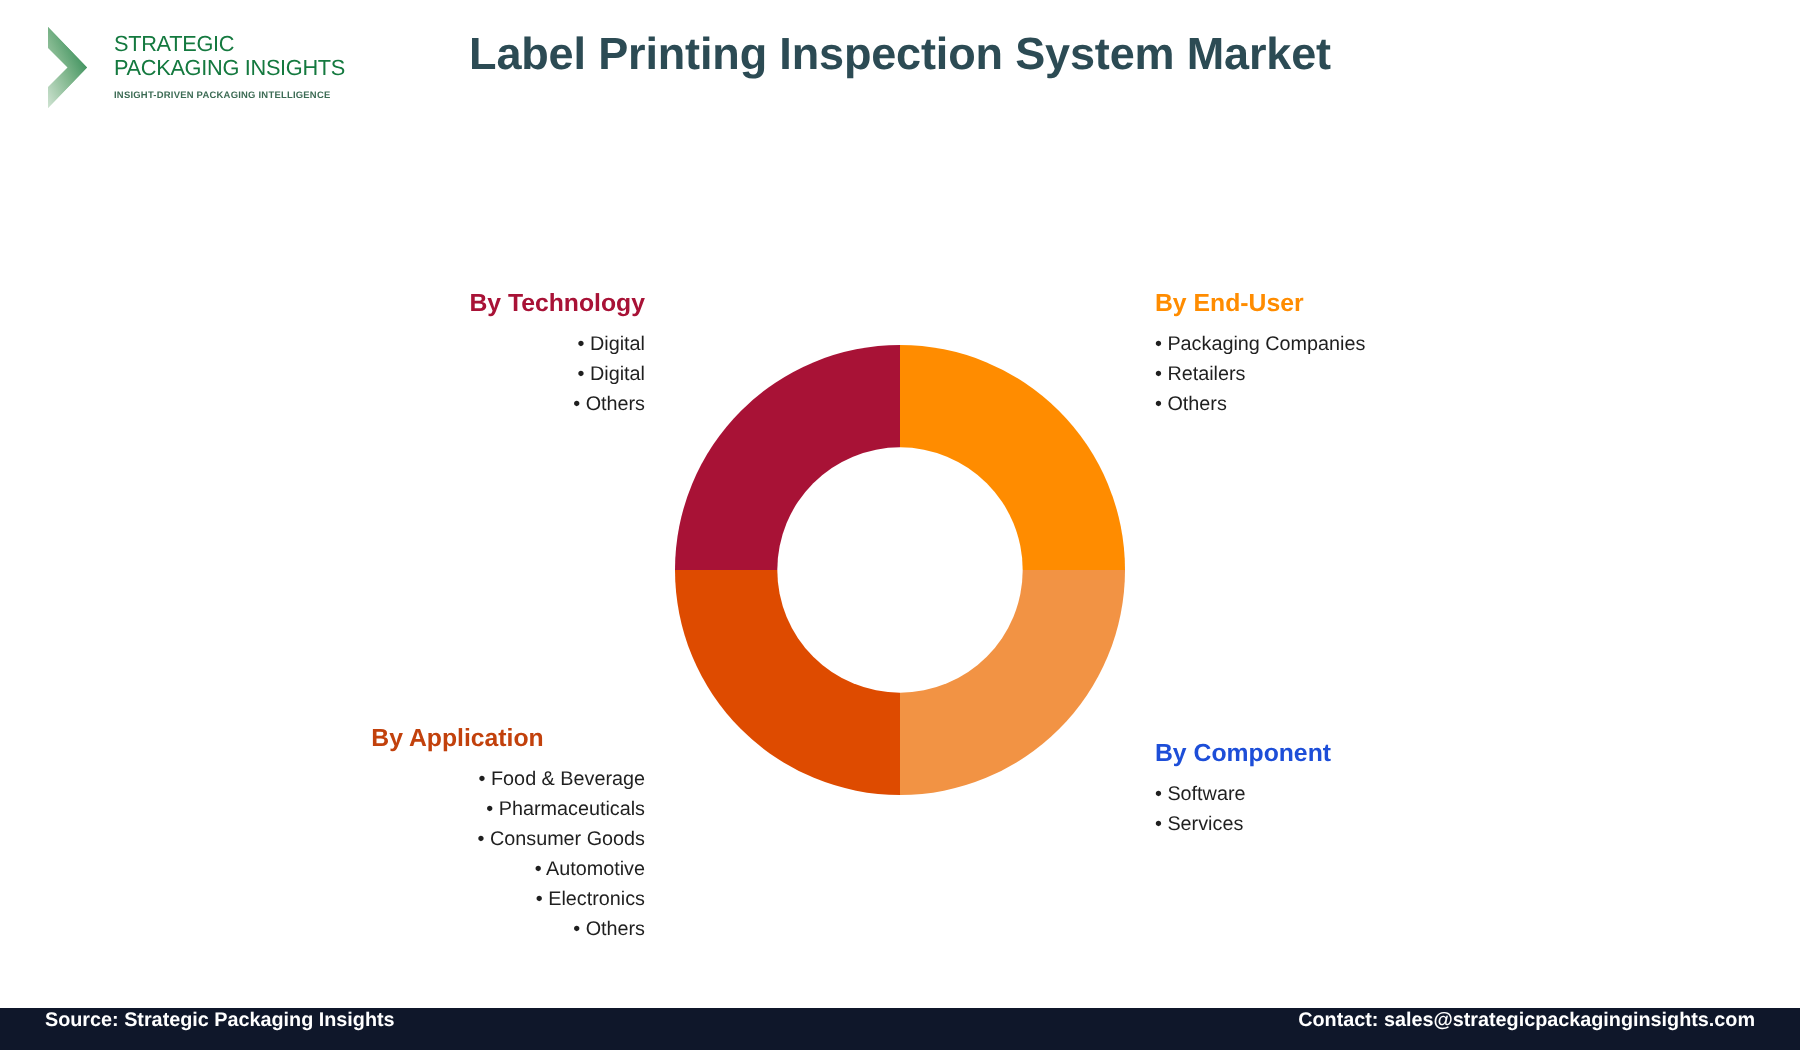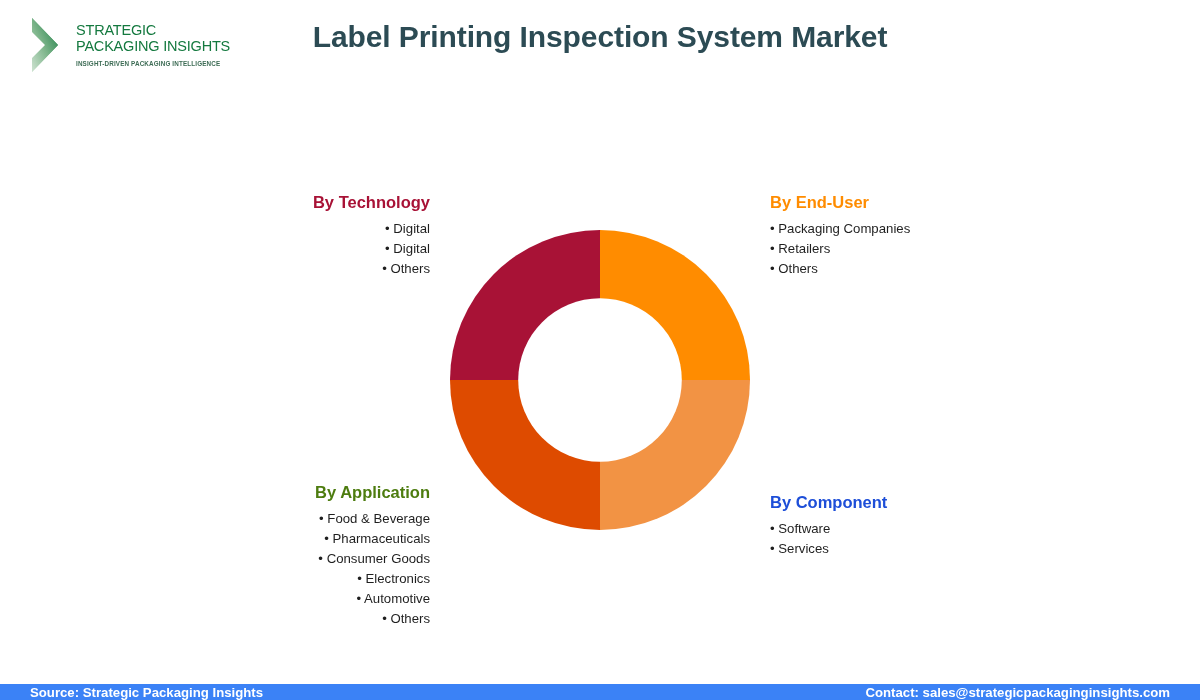--- a/index.html
+++ b/index.html
@@ -92,24 +92,24 @@
   #seg-enduser     { left: 770px; top: 193px; width: 300px; }
   #seg-application { left: 180px; top: 483px; width: 250px; }
   #seg-component   { left: 770px; top: 493px; width: 300px; }
 
   
   .footer {
     position: absolute;
     left: 0;
     bottom: 0;
     width: 1200px;
-    height: 16px;
-    background: #3b82f6;
+    height: 28px;
+    background: #0f172a;
     display: flex;
-    align-items: center;
+    align-items: flex-start;
     justify-content: space-between;
     padding: 0 30px;
   }
   .footer div {
     color: #ffffff;
     font-size: 13.2px;
     font-weight: bold;
     white-space: nowrap;
   }
 </style>
@@ -166,27 +166,27 @@
   <div class="seg left-align" id="seg-enduser">
     <div class="seg-head" style="color: rgb(255, 140, 0);">By End-User</div>
     <ul>
         <li><span class="dot">• </span><span>Packaging Companies</span></li>
         <li><span class="dot">• </span><span>Retailers</span></li>
         <li><span class="dot">• </span><span>Others</span></li>
       </ul>
   </div>
 
   <div class="seg right-align" id="seg-application">
-    <div class="seg-head" style="color: #4d7c0f;">By Application</div>
+    <div class="seg-head" style="color: #c2410c; text-align: center;">By Application</div>
     <ul>
         <li><span class="dot">• </span><span>Food &amp; Beverage</span></li>
         <li><span class="dot">• </span><span>Pharmaceuticals</span></li>
         <li><span class="dot">• </span><span>Consumer Goods</span></li>
+        <li><span class="dot">• </span><span>Automotive</span></li>
         <li><span class="dot">• </span><span>Electronics</span></li>
-        <li><span class="dot">• </span><span>Automotive</span></li>
         <li><span class="dot">• </span><span>Others</span></li>
       </ul>
   </div>
 
   <div class="seg left-align" id="seg-component">
     <div class="seg-head" style="color: #1d4ed8;">By Component</div>
     <ul>
         <li><span class="dot">• </span><span>Software</span></li>
         <li><span class="dot">• </span><span>Services</span></li>
       </ul>

